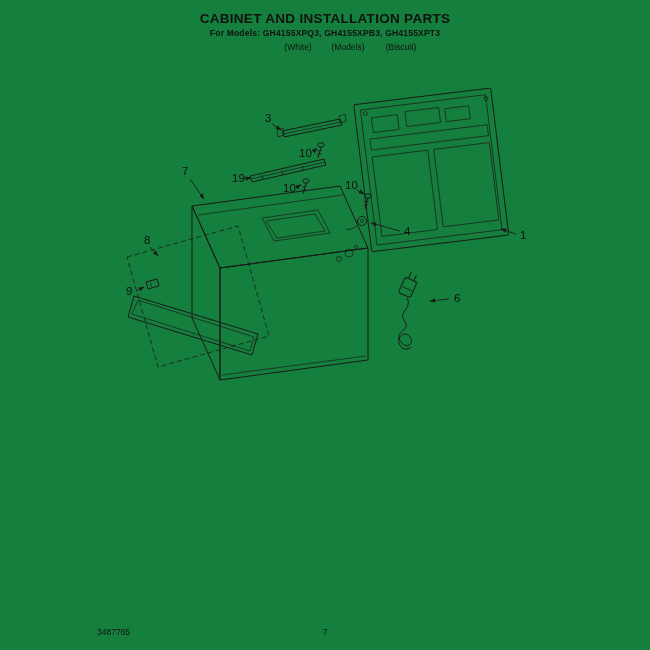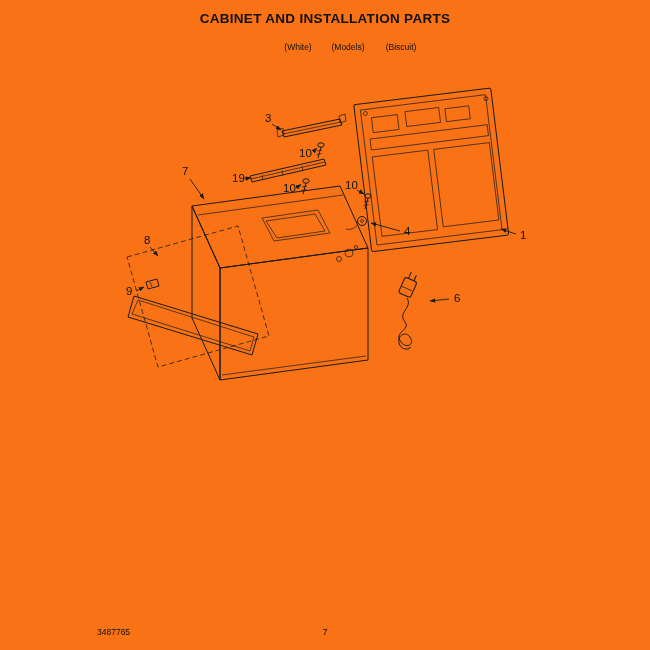--- a/index.html
+++ b/index.html
@@ -1,18 +1,18 @@
 <!DOCTYPE html>
 <html><head>
 <meta charset="utf-8">
 <style>
   html,body{margin:0;padding:0;background:#e8e8e8;}
   .page{
     position:relative;width:650px;height:650px;margin:0 auto;
-    background:#f97316;overflow:hidden;
+    background:#15803d;overflow:hidden;
     font-family:"Liberation Sans","DejaVu Sans",sans-serif;color:#111;
   }
   .hdr{position:absolute;left:0;top:0;width:100%;text-align:center;}
   .title{margin-top:11px;font-size:13.5px;font-weight:bold;letter-spacing:.3px;}
   .models{margin-top:2px;font-size:8.5px;font-weight:bold;letter-spacing:.2px;}
   .color-label{position:absolute;top:42px;font-size:8.5px;font-weight:normal;transform:translateX(-50%);}
   .c-white{left:298px;} .c-black{left:348px;} .c-biscuit{left:401px;}
   .ftr{position:absolute;font-size:8.5px;}
   .doc-num{left:97px;top:627px;}
   .page-num{left:0;top:627px;width:100%;text-align:center;}
@@ -22,20 +22,21 @@
   .thin{stroke:#1a1a1a;fill:none;stroke-width:.7;}
   .lead{stroke:#1a1a1a;fill:none;stroke-width:.9;}
 </style>
 </head>
 <body>
 
 <div class="page">
 
   <div class="hdr">
     <div class="title">CABINET AND INSTALLATION PARTS</div>
+    <div class="models">For Models: GH4155XPQ3, GH4155XPB3, GH4155XPT3</div>
   </div>
   <span class="color-label c-white">(White)</span>
   <span class="color-label c-black">(Models)</span>
   <span class="color-label c-biscuit">(Biscuit)</span>
 
   <svg width="650" height="650" viewBox="0 0 650 650">
     <defs>
       <marker id="arr" markerWidth="7" markerHeight="5" refX="6" refY="2.5" orient="auto">
         <path d="M0,0 L6.5,2.5 L0,5 z" fill="#1a1a1a"></path>
       </marker>

